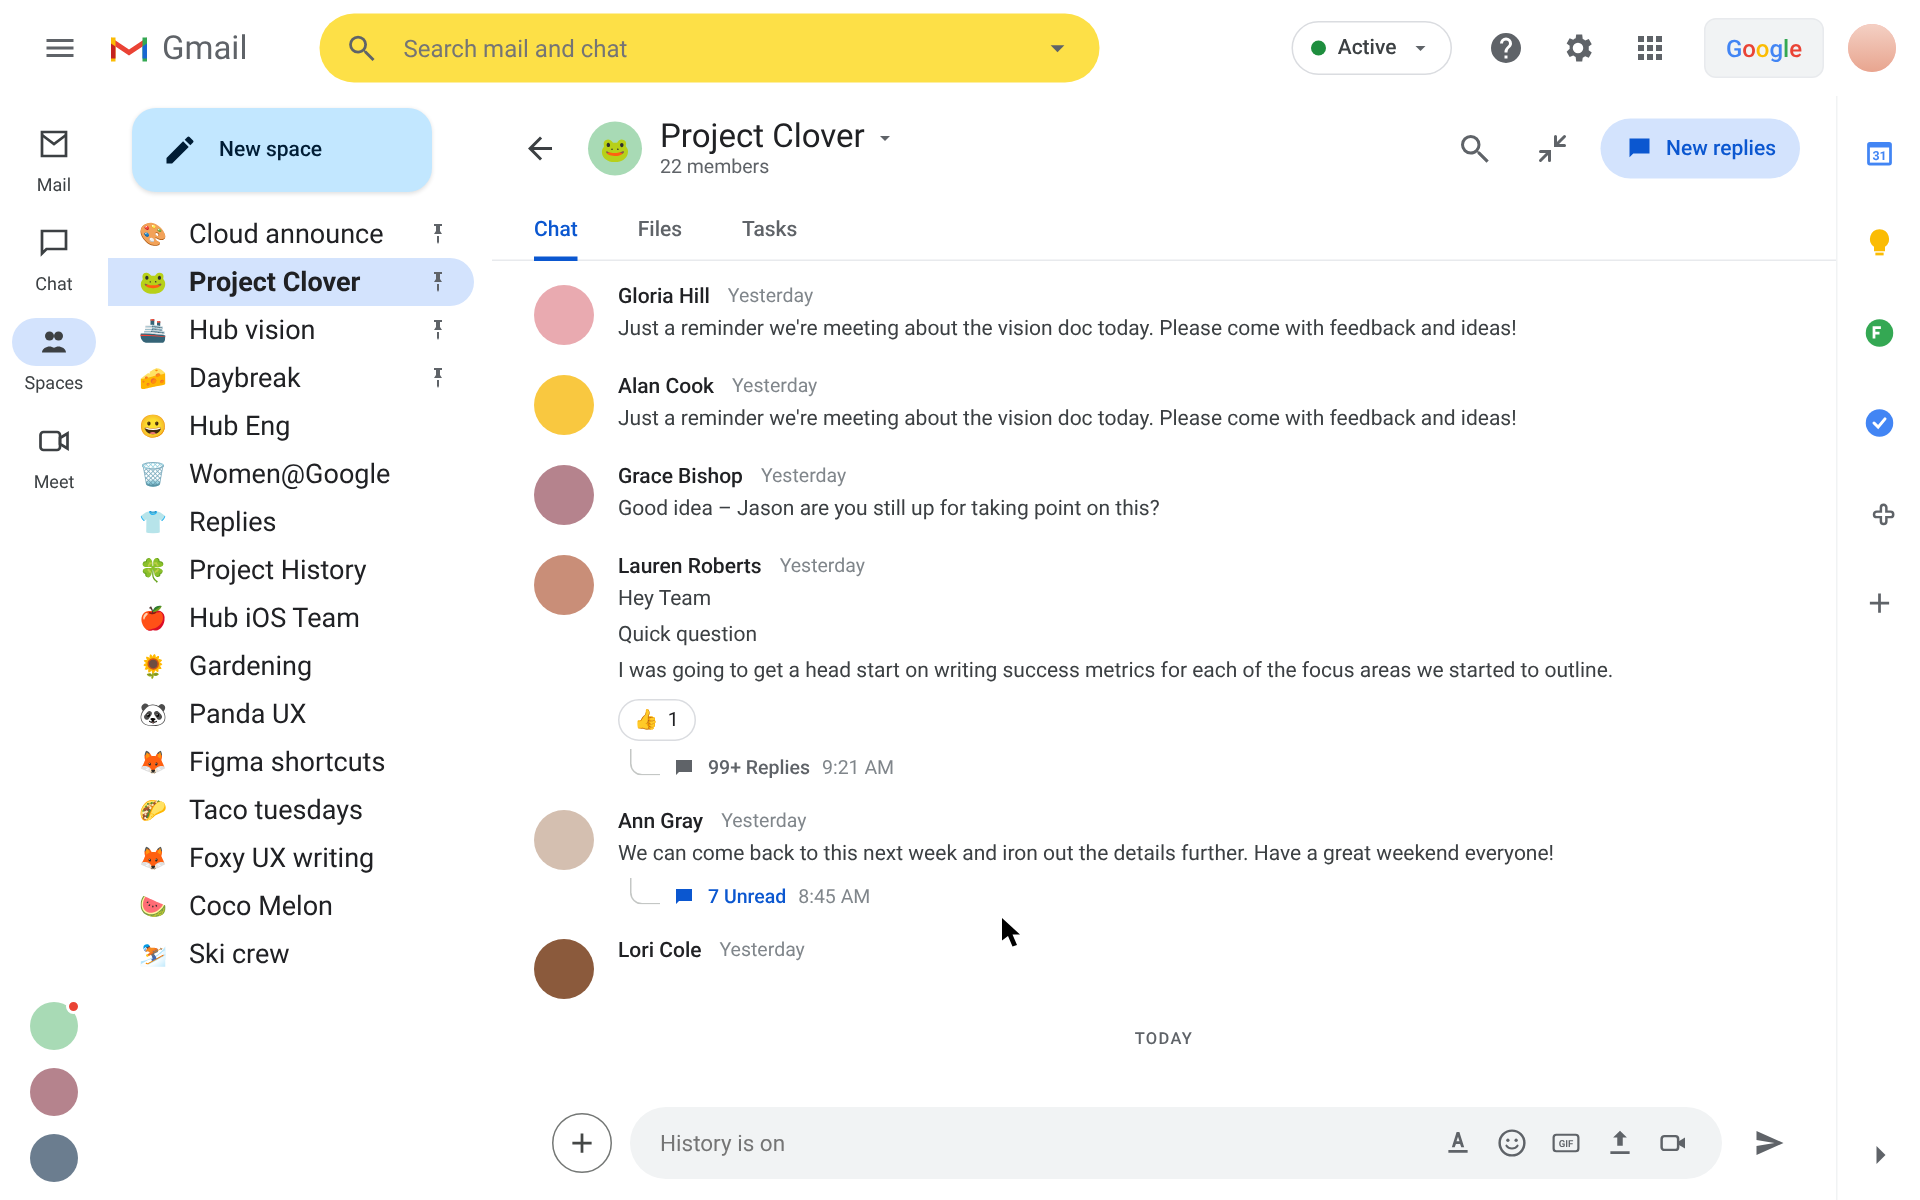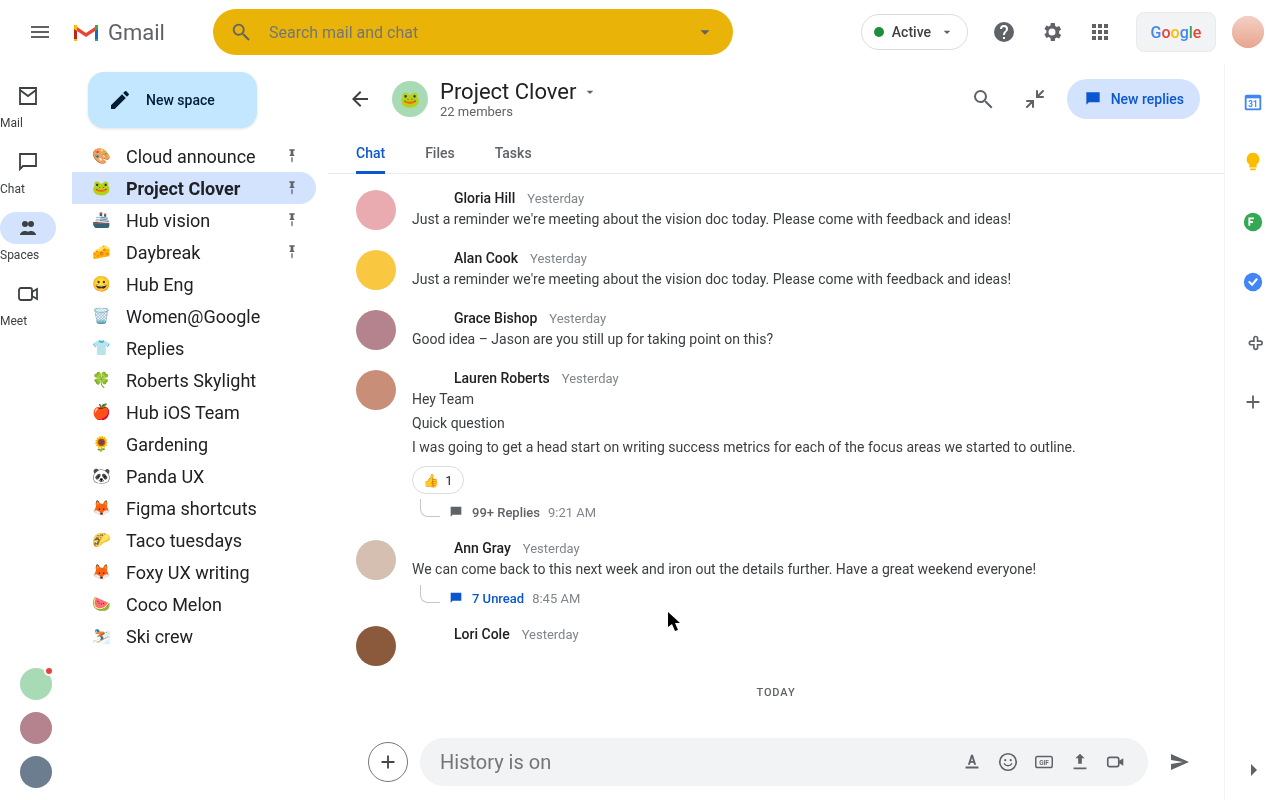--- a/index.html
+++ b/index.html
@@ -4,52 +4,52 @@
 <style>
 * { margin: 0; padding: 0; box-sizing: border-box; font-family: 'Google Sans', Roboto, Arial, sans-serif; }
 body { background: #fff; width: 1280px; height: 800px; overflow: hidden; color: #202124; }
 
 
 .topbar { height: 64px; display: flex; align-items: center; padding: 0 16px; gap: 8px; }
 .hamburger { width: 48px; height: 48px; display:flex; align-items:center; justify-content:center; border-radius:50%; cursor:pointer; }
 .hamburger svg, .icon-btn svg { width:24px; height:24px; fill:#5f6368; }
 .logo-wrap { display:flex; align-items:center; gap:8px; margin-right: 40px; }
 .logo-text { font-size:22px; color:#5f6368; font-weight:400; }
-.searchbar { flex:0 0 520px; height:46px; background:#eab308; border-radius:24px; display:flex; align-items:center; padding:0 8px; }
+.searchbar { flex:0 0 520px; height:46px; background:#fde047; border-radius:24px; display:flex; align-items:center; padding:0 8px; }
 .searchbar input { flex:1; border:0; background:transparent; font-size:16px; padding:0 8px; outline:none; color:#5f6368; }
 .search-icon-btn, .tune-btn { width:40px; height:40px; display:flex; align-items:center; justify-content:center; border-radius:50%; cursor:pointer; }
 .topbar-spacer { flex:1; }
 .status-chip { height:36px; border:1px solid #dadce0; border-radius:18px; display:flex; align-items:center; gap:8px; padding:0 12px; cursor:pointer; margin-right:8px; }
 .status-dot { width:10px; height:10px; background:#1e8e3e; border-radius:50%; }
 .status-chip-text { font-size:14px; font-weight:500; color:#3c4043; }
 .icon-btn { width:40px; height:40px; display:flex; align-items:center; justify-content:center; border-radius:50%; cursor:pointer; }
 .google-box { width:80px; height:40px; display:flex; align-items:center; justify-content:center; border:1px solid #e8eaed; border-radius:8px; margin-left:8px; background:#f1f3f4; }
 .google-text { font-size:16px; font-weight:500; }
 .g-b { color:#4285f4; } .g-r { color:#ea4335; } .g-y { color:#fbbc04; } .g-g { color:#34a853; }
 .avatar-top { width:32px; height:32px; border-radius:50%; background:#f4b3a8; margin-left:8px; position:relative; overflow:hidden; }
 .avatar-face { position:absolute; inset:0; border-radius:50%; }
 
 
 .body-row { display:flex; height:736px; }
 
 
 .rail { width:72px; display:flex; flex-direction:column; align-items:center; padding-top:8px; gap:0; }
-.rail-item { width:72px; display:flex; flex-direction:column; align-items:flex-start; gap:4px; padding:8px 0; cursor:pointer; }
+.rail-item { width:72px; display:flex; flex-direction:column; align-items:center; gap:4px; padding:8px 0; cursor:pointer; }
 .rail-icon-wrap { width:56px; height:32px; border-radius:16px; display:flex; align-items:center; justify-content:center; }
 .rail-icon-wrap.active { background:#d3e3fd; }
 .rail-icon-wrap svg { width:24px; height:24px; fill:#3c4043; }
 .rail-label { font-size:12px; color:#3c4043; }
 .rail-spacer { flex:1; }
 .rail-avatar { width:32px; height:32px; border-radius:50%; margin-bottom:12px; position:relative; }
 .rail-avatar.green { background:#a8dab5; }
 .rail-avatar .presence { position:absolute; top:-2px; right:-2px; width:10px; height:10px; border-radius:50%; background:#ea4335; border:2px solid #fff; }
 
 
 .sidebar { width:256px; padding-top:8px; }
-.new-space-btn { height:56px; margin:0 12px 12px 16px; background:#c2e7ff; border-radius:16px; display:flex; align-items:center; gap:14px; padding:0 20px; cursor:pointer; width:169px; box-shadow:0 1px 3px rgba(0,0,0,.12); }
+.new-space-btn { height:56px; margin:0 12px 12px 16px; background:#c2e7ff; border-radius:16px; display:flex; align-items:center; gap:14px; padding:0 20px; cursor:pointer; width:200px; box-shadow:0 1px 3px rgba(0,0,0,.12); }
 .new-space-btn svg { width:24px; height:24px; }
 .new-space-text { font-size:14px; font-weight:500; color:#001d35; }
 .space-list { display:flex; flex-direction:column; }
 .space-item { height:32px; display:flex; align-items:center; gap:14px; padding:0 16px 0 20px; cursor:pointer; border-radius:0 16px 16px 0; margin-right:12px; }
 .space-item.active { background:#d3e3fd; }
 .space-item.active .space-name { font-weight:700; }
 .space-emoji { width:20px; height:20px; display:flex; align-items:center; justify-content:center; font-size:15px; }
 .space-name { flex:1; font-size:18px; color:#202124; white-space:nowrap; overflow:hidden; text-overflow:ellipsis; }
 .pin-icon { width:16px; height:16px; fill:#5f6368; flex-shrink:0; }
 
@@ -69,39 +69,39 @@
 
 .tabs { display:flex; gap:40px; padding:0 28px; border-bottom:1px solid #e8eaed; height:40px; }
 .tab { height:40px; display:flex; align-items:center; font-size:14px; font-weight:500; color:#5f6368; cursor:pointer; border-bottom:3px solid transparent; }
 .tab.active { color:#0b57d0; border-bottom-color:#0b57d0; }
 
 
 .messages { flex:1; overflow-y:auto; padding:8px 28px 0 28px; }
 .msg { display:flex; gap:16px; padding:8px 0 12px 0; }
 .msg-avatar { width:40px; height:40px; border-radius:50%; flex-shrink:0; }
 .msg-body { flex:1; min-width:0; }
-.msg-head { display:flex; align-items:center; gap:12px;margin-left:42px; }
+.msg-head { display:flex; align-items:flex-start; gap:12px; }
 .msg-author { font-size:14px; font-weight:500; color:#202124; }
 .msg-time { font-size:13px; color:#80868b; }
 .msg-text { font-size:14px; color:#3c4043; line-height:22px; margin-top:2px; }
 .msg-mention { color:#0b57d0; }
 .reaction { display:inline-flex; align-items:center; gap:6px; border:1px solid #dadce0; border-radius:14px; height:28px; padding:0 10px; margin-top:8px; font-size:13px; cursor:pointer; }
 .thread-link { display:flex; align-items:center; gap:8px; margin-left:8px; margin-top:10px; font-size:13px; color:#5f6368; }
 .thread-branch { width:20px; height:18px; border-left:1px solid #c4c7c5; border-bottom:1px solid #c4c7c5; border-bottom-left-radius:8px; margin-top:-8px; }
 .thread-text { font-weight:500; color:#5f6368; cursor:pointer; }
 .thread-text.unread { color:#0b57d0; }
 .thread-time { color:#80868b; }
 .divider { display:flex; align-items:center; justify-content:center; margin:8px 0 4px 0; }
 .divider-text { font-size:11px; letter-spacing:0.9px; color:#5f6368; font-weight:500; }
 
 
 .composer-row { height:76px; display:flex; align-items:center; gap:12px; padding:0 24px 0 40px; }
 .add-btn { width:40px; height:40px; border-radius:50%; border:1px solid #747775; display:flex; align-items:center; justify-content:center; cursor:pointer; }
 .composer { flex:1; height:48px; background:#f1f3f4; border-radius:24px; display:flex; align-items:center; padding:0 8px; }
-.composer input { flex:1; border:0; background:transparent; font-size:20px; padding:0 12px; outline:none; color:#5f6368; }
+.composer input { flex:1; border:0; background:transparent; font-size:15px; padding:0 12px; outline:none; color:#5f6368; }
 .composer-icons { display:flex; gap:4px; padding-right:8px; }
 .composer-icons .cicon { width:32px; height:32px; display:flex; align-items:center; justify-content:center; cursor:pointer; }
 .composer-icons svg { width:22px; height:22px; fill:#5f6368; }
 .send-btn { width:40px; height:40px; display:flex; align-items:center; justify-content:center; cursor:pointer; }
 .send-btn svg { width:24px; height:24px; fill:#5f6368; }
 
 
 .right-rail { position:fixed; right:0; top:64px; width:56px; height:736px; display:flex; flex-direction:column; align-items:center; gap:20px; padding-top:18px; border-left:1px solid #f1f3f4; background:#fff; }
 .right-icon { width:40px; height:40px; display:flex; align-items:center; justify-content:center; cursor:pointer; border-radius:50%; }
 .right-rail-spacer { flex:1; }
@@ -265,21 +265,21 @@
         <div class="space-item">
           <span class="space-emoji">🗑️</span>
           <span class="space-name">Women@Google</span>
         </div>
         <div class="space-item">
           <span class="space-emoji">👕</span>
           <span class="space-name">Replies</span>
         </div>
         <div class="space-item">
           <span class="space-emoji">🍀</span>
-          <span class="space-name">Roberts Skylight</span>
+          <span class="space-name">Project History</span>
         </div>
         <div class="space-item">
           <span class="space-emoji">🍎</span>
           <span class="space-name">Hub iOS Team</span>
         </div>
         <div class="space-item">
           <span class="space-emoji">🌻</span>
           <span class="space-name">Gardening</span>
         </div>
         <div class="space-item">

